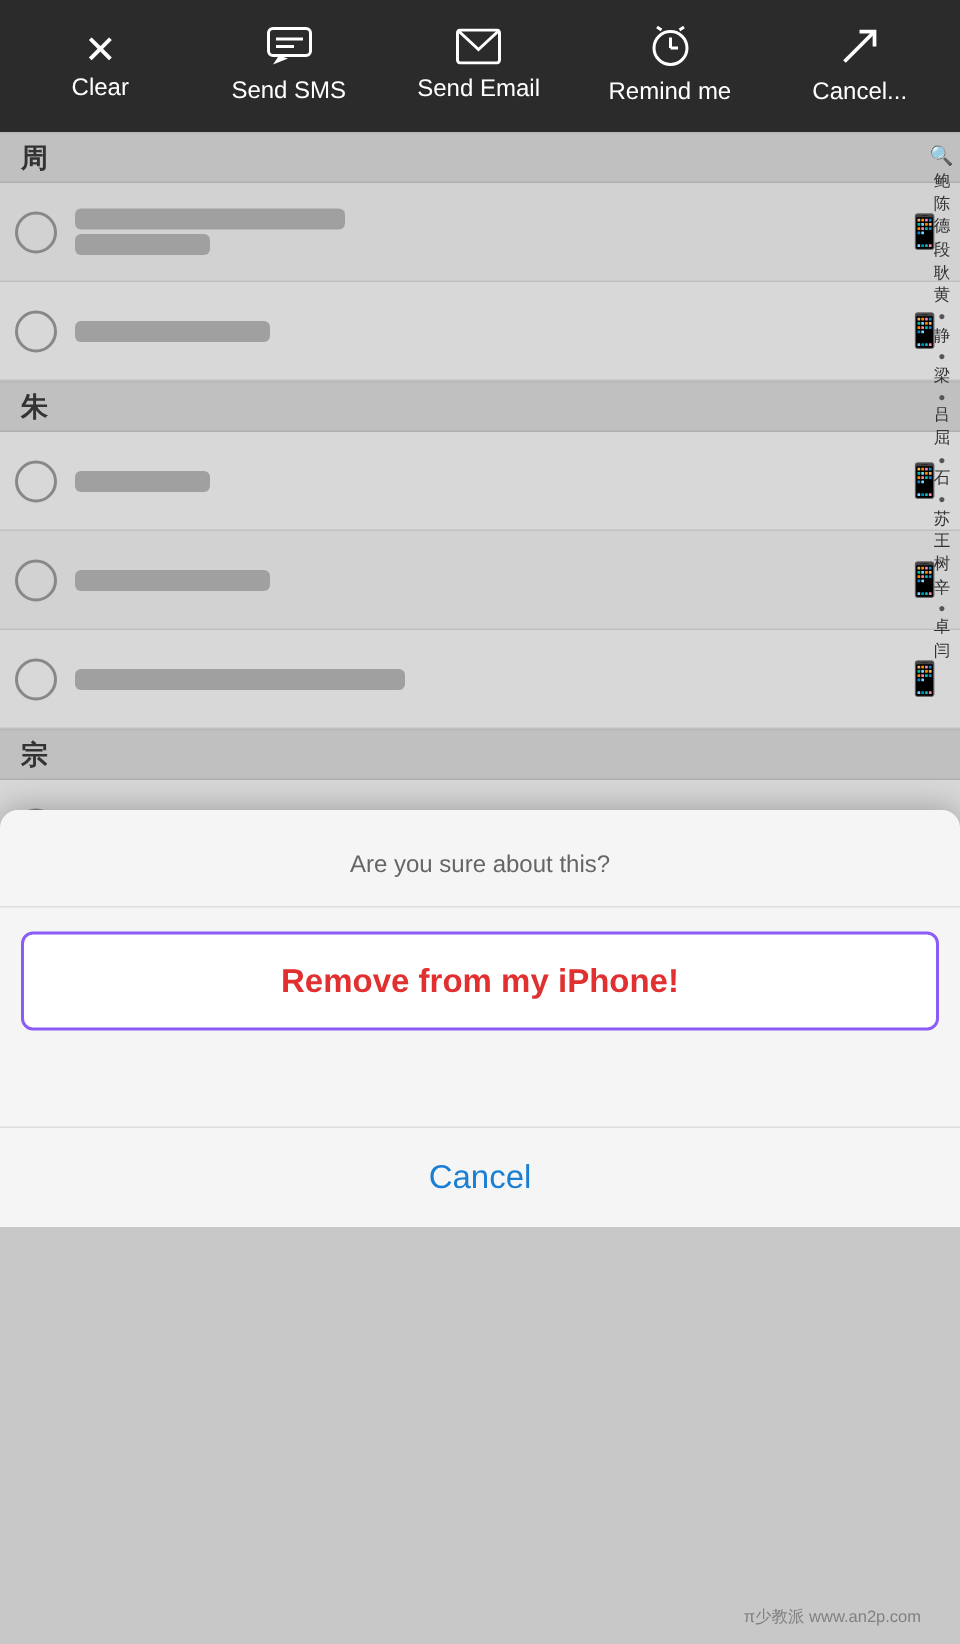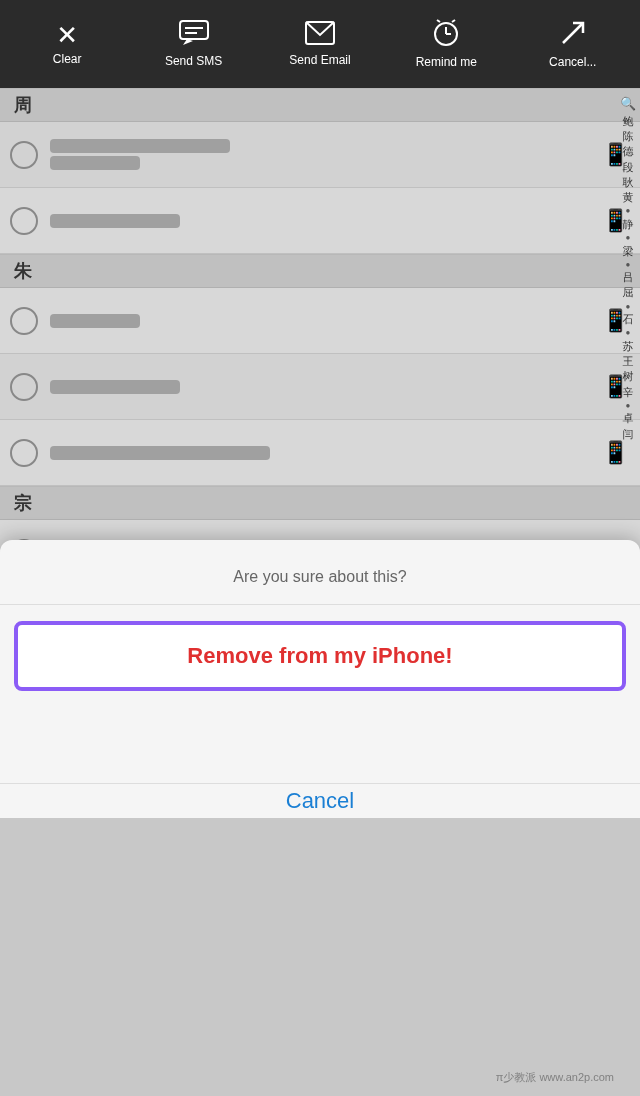--- a/index.html
+++ b/index.html
@@ -33,21 +33,21 @@
       font-size: 12px;
       gap: 4px;
       cursor: pointer;
       min-width: 80px;
     }
     .toolbar-icon {
       font-size: 26px;
       line-height: 1;
     }
     .toolbar-label {
-      font-size: 12px;
+      font-size: 16px;
       color: #fff;
       text-align: right;
     }
 
     
     .contacts-area {
       width: 640px;
       height: 730px;
       background: #d0d0d0;
       overflow: hidden;
@@ -168,34 +168,34 @@
       font-size: 16px;
       padding: 28px 20px 18px;
       text-align: center;
       border-bottom: 1px solid #ddd;
       width: 100%;
     }
 
     .dialog-remove-btn {
       width: calc(100% - 28px);
       margin: 16px 14px 0;
-      border: 4px solid #8b5cf6;
+      border: 2px solid #8b5cf6;
       border-radius: 8px;
       padding: 18px 10px;
       background: white;
       color: #e03030;
       font-size: 22px;
       font-weight: bold;
       text-align: center;
       cursor: pointer;
     }
 
     .dialog-cancel-btn {
       width: 100%;
-      padding: 4px 10px;
+      padding: 20px 10px;
       background: transparent;
       color: #1a7fd4;
       font-size: 22px;
       font-weight: normal;
       text-align: center;
       cursor: pointer;
       border-top: 1px solid #ddd;
       margin-top: auto;
     }
 

